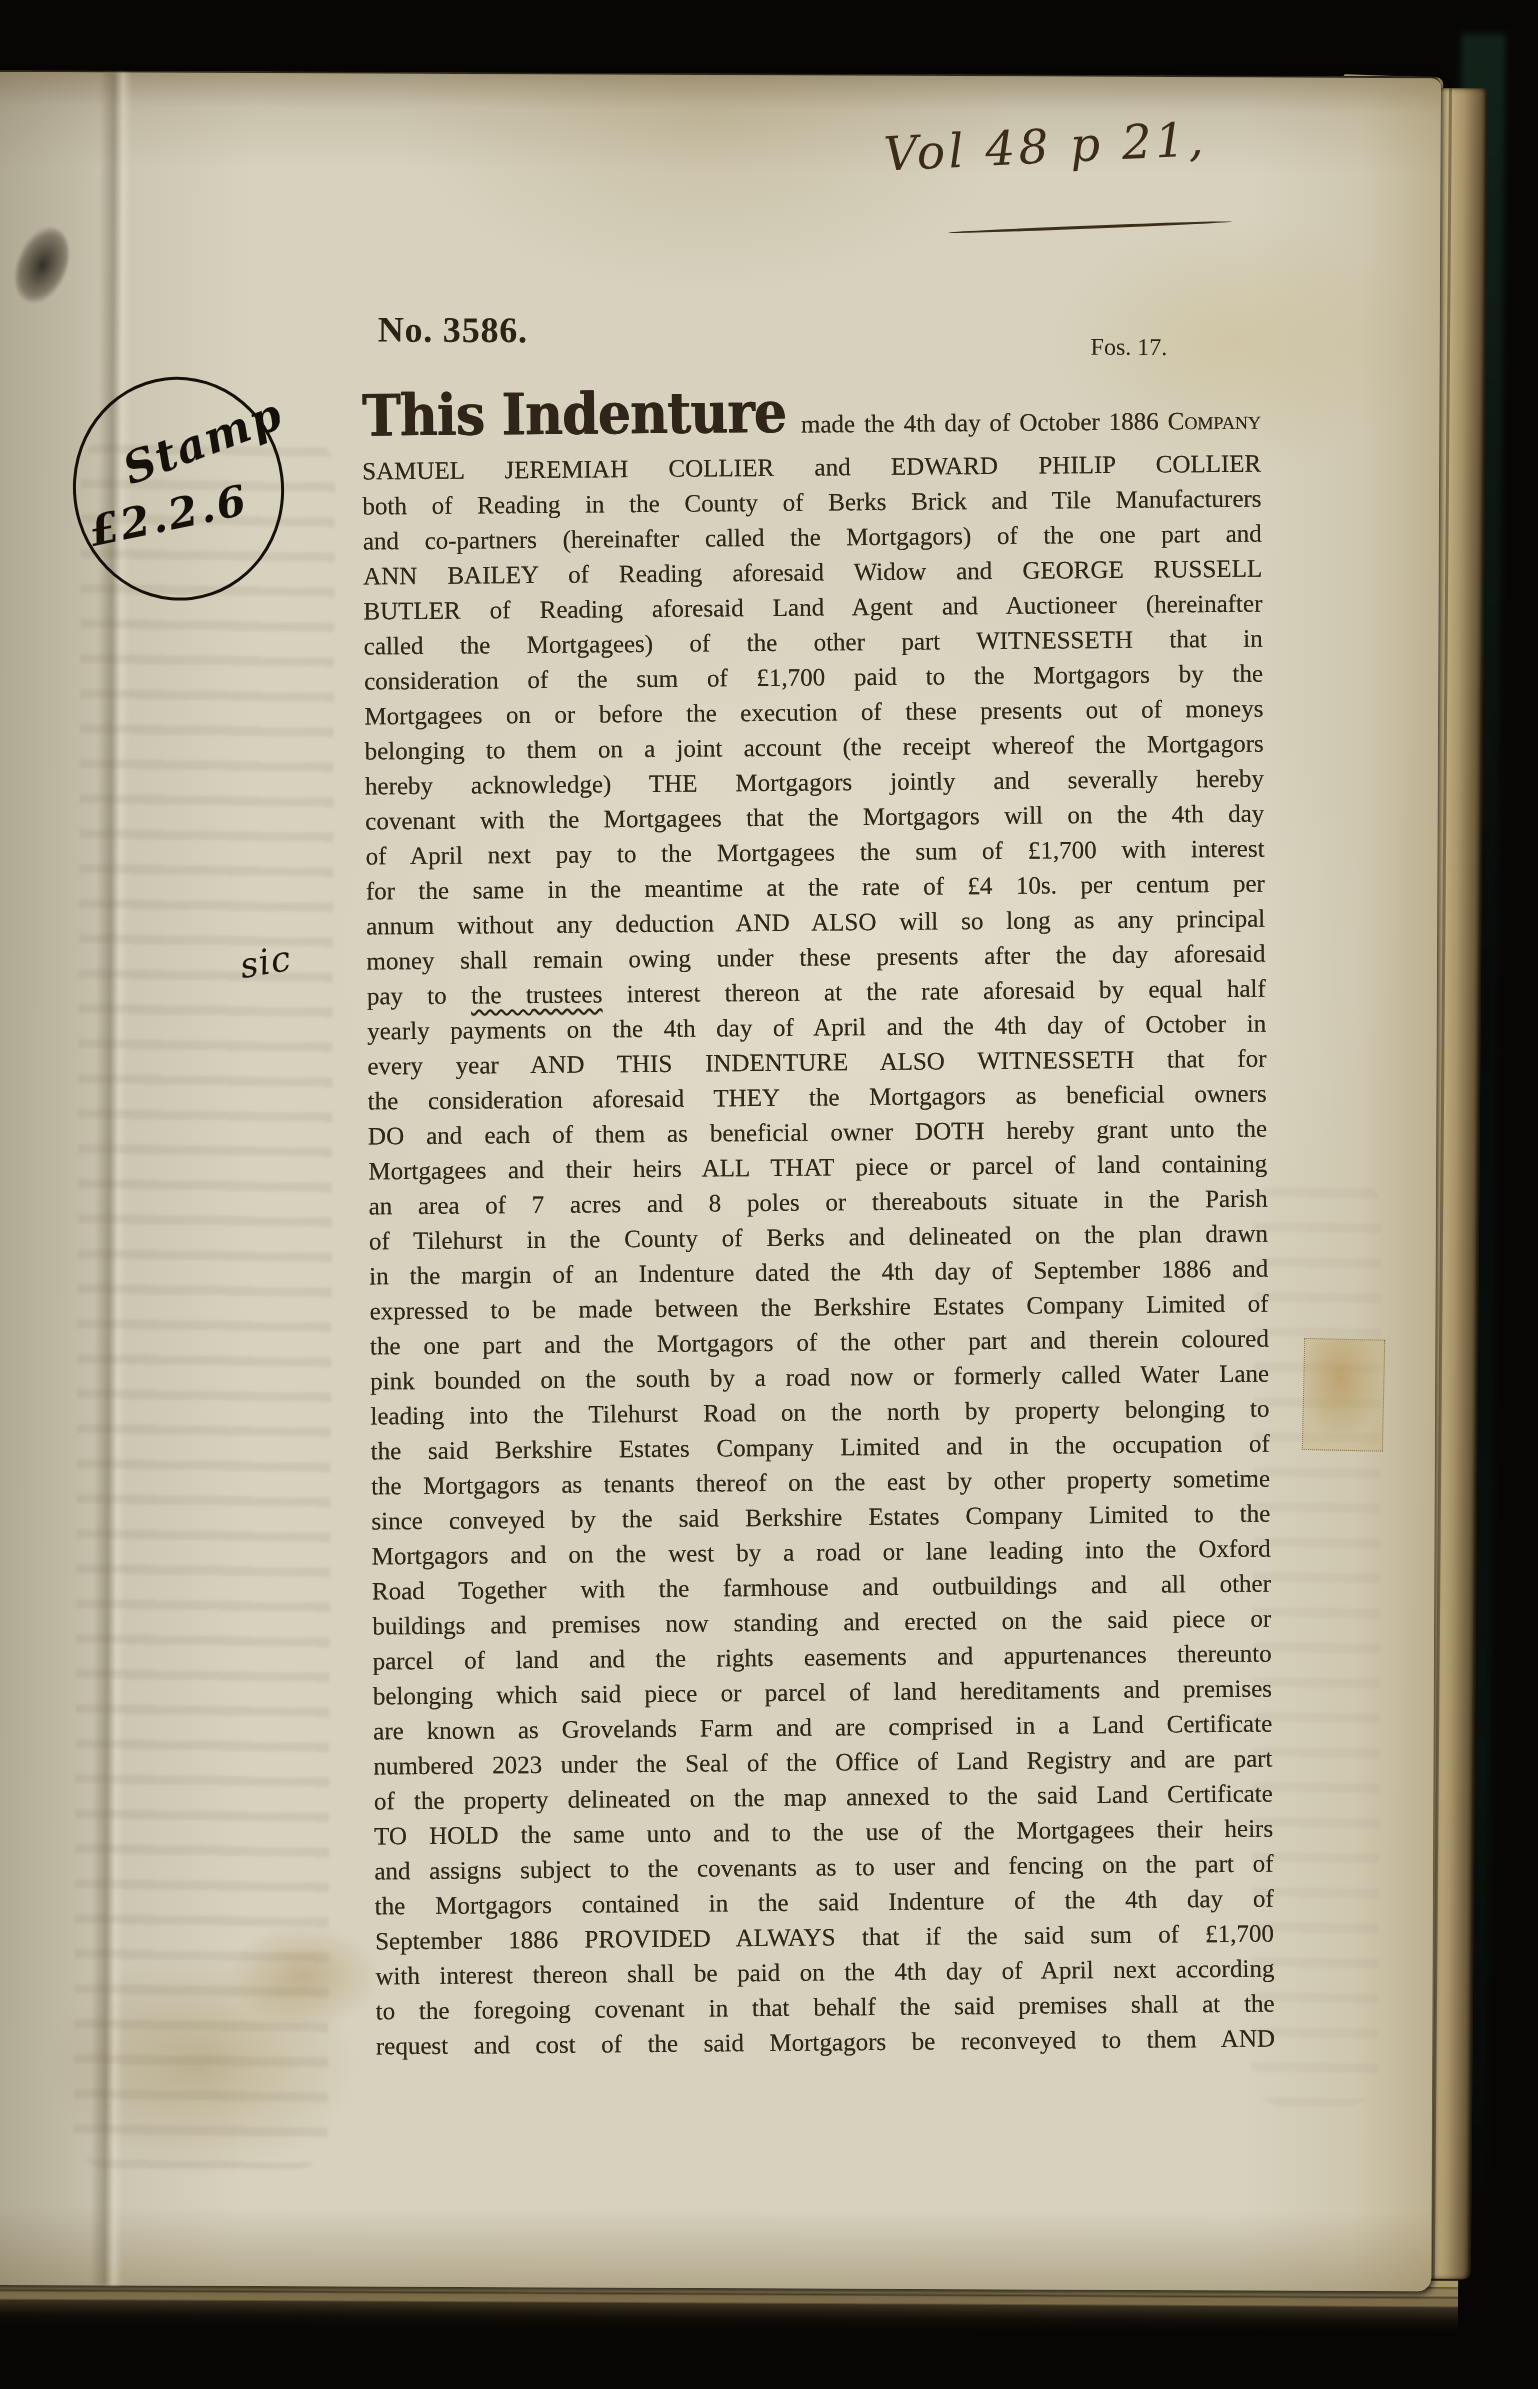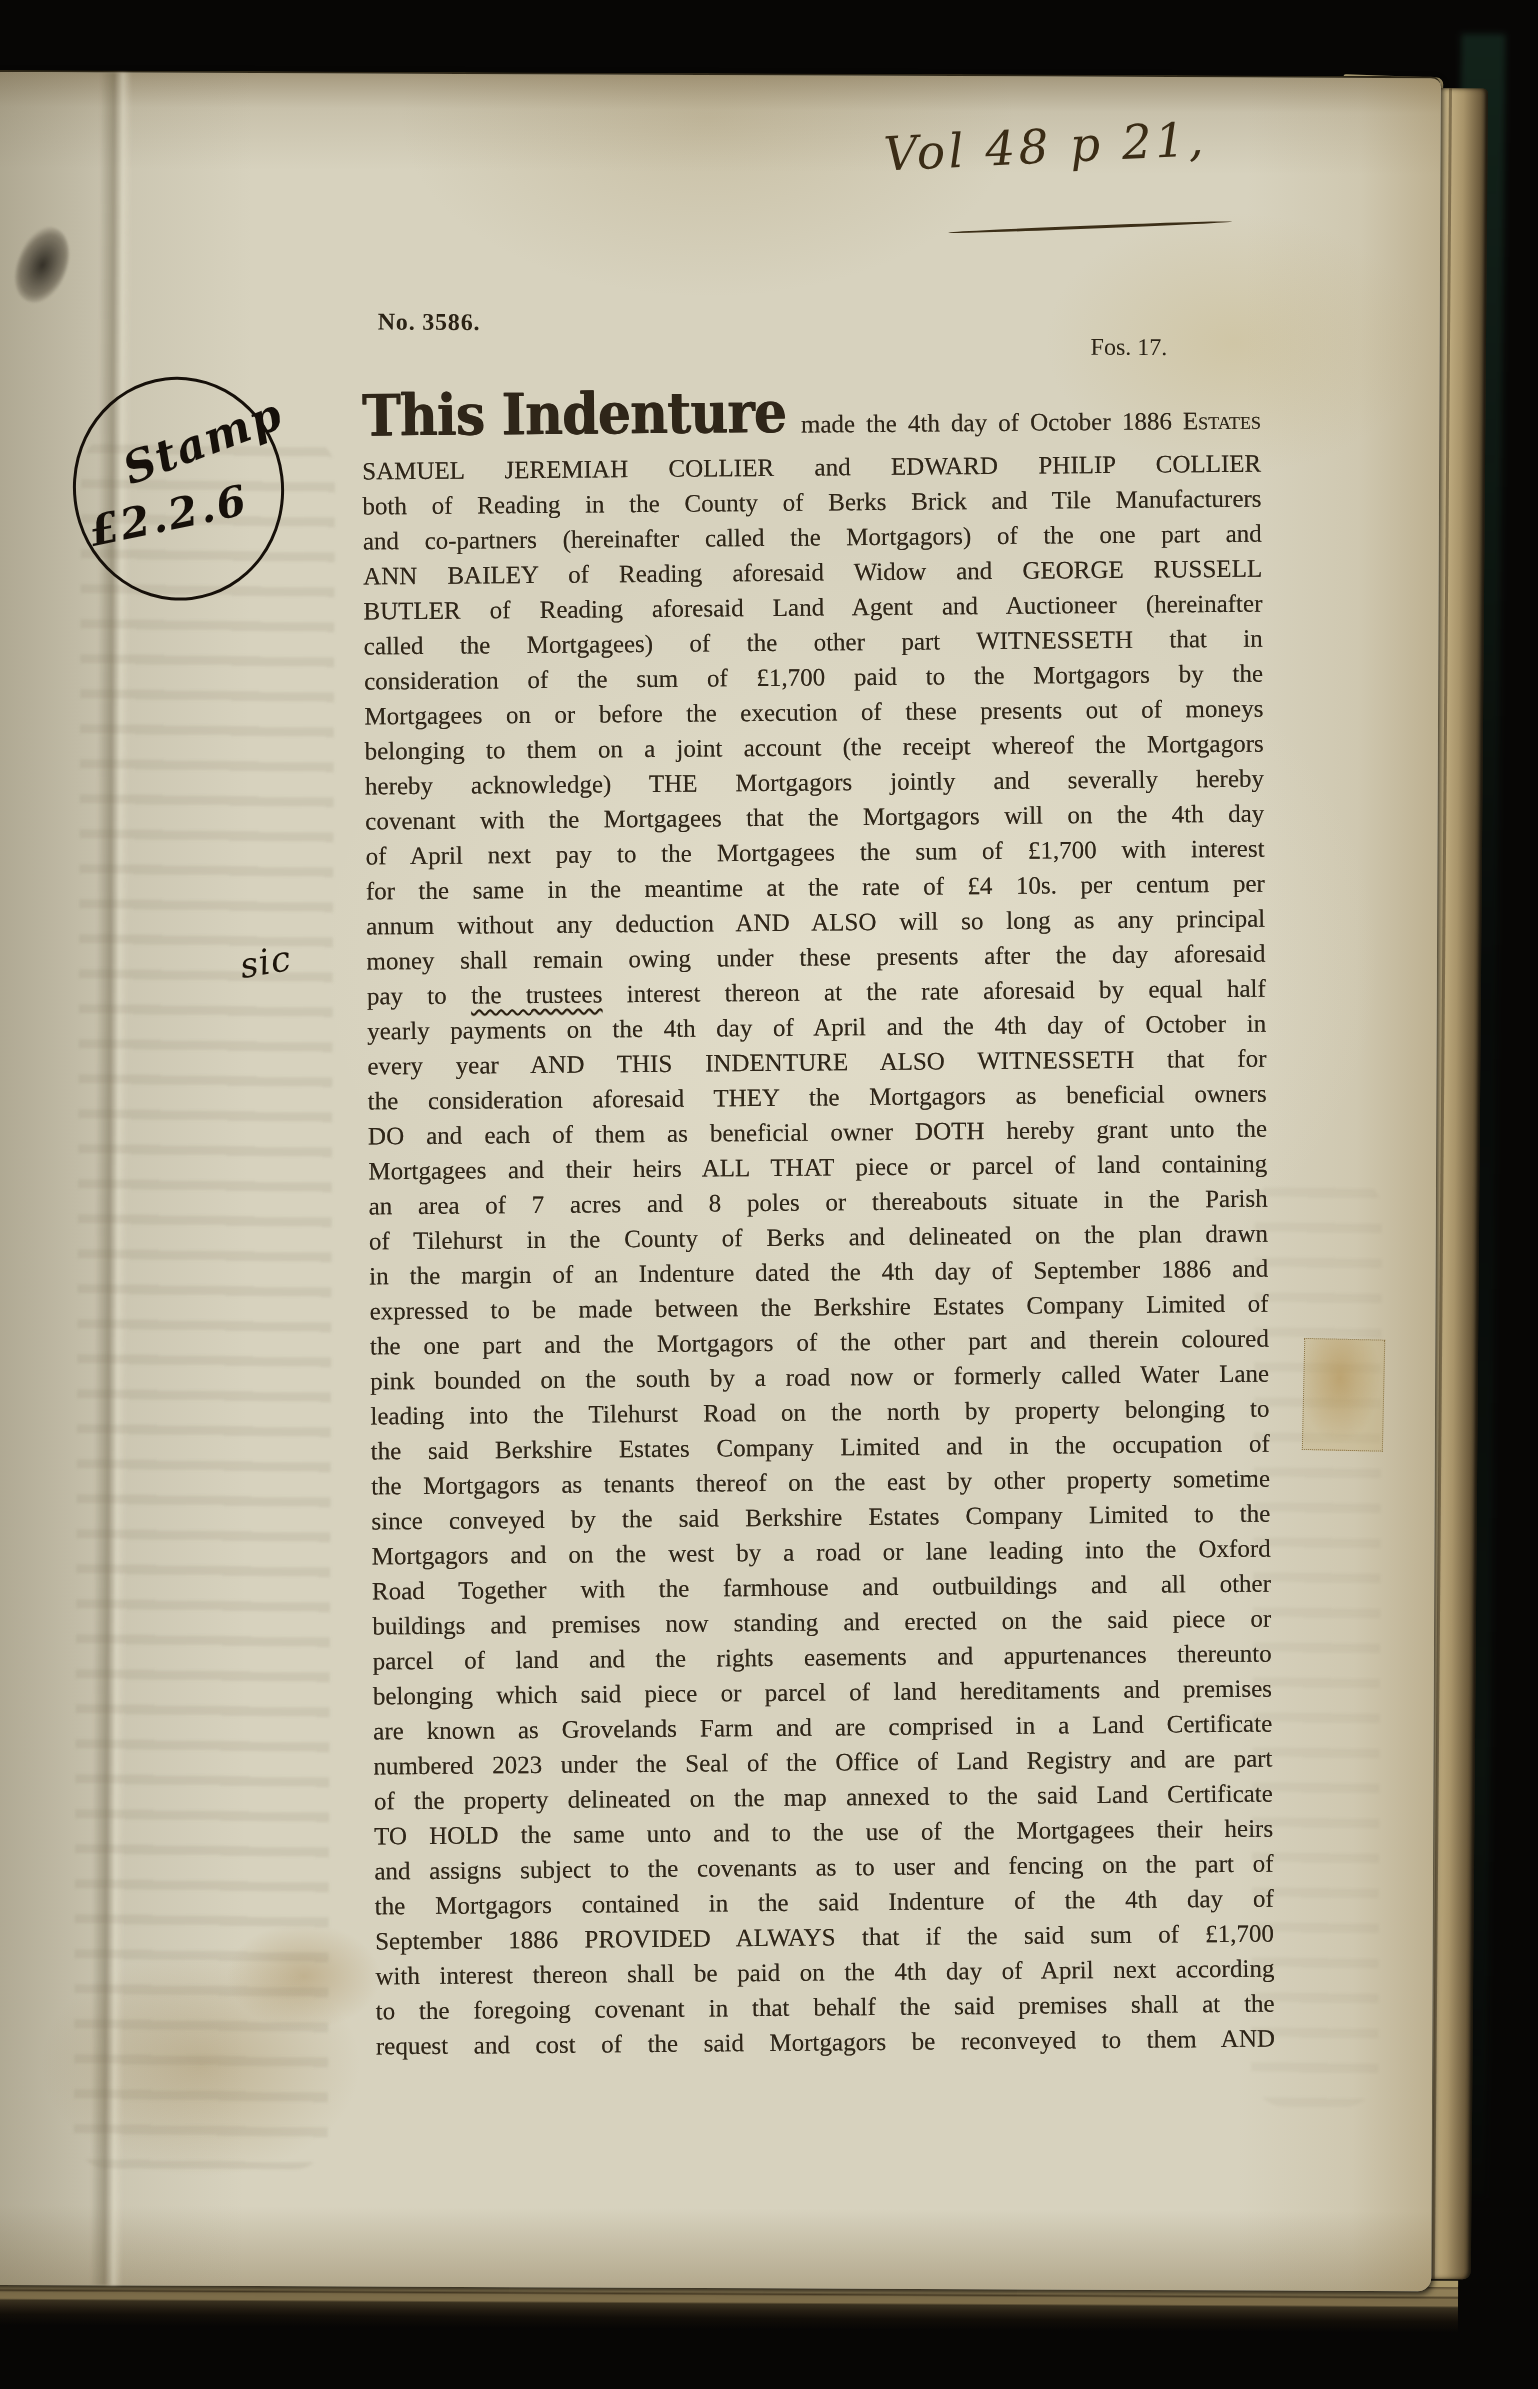--- a/index.html
+++ b/index.html
@@ -115,21 +115,21 @@
   }
   .stamp-amount{
     position:absolute;left:8.5px;top:110px;font-size:42px;font-weight:bold;
     color:#16100a;transform:rotate(-5deg);letter-spacing:2.5px;font-style:italic;
     white-space:nowrap;
   }
   
   .print{color:#2b2316;}
   .doc-number{
     position:absolute;left:404px;top:235px;
-    font-size:24px;font-weight:bold;letter-spacing:0.8px;
+    font-size:36px;font-weight:bold;letter-spacing:0.8px;
   }
   .folio{
     position:absolute;left:1117px;top:257px;font-size:24px;
   }
   .content{
     position:absolute;left:399px;top:313px;width:899px;
     transform:rotate(-.75deg);
     color:#2f2619;
     text-shadow:0 0 0.4px rgba(47,38,25,.65);
   }
@@ -186,21 +186,21 @@
   <div class="stamp-oval">
     <span class="hand stamp-word">Stamp</span>
     <span class="hand stamp-amount">£2.2.6</span>
   </div>
 
   <div class="hand margin-sic">sic</div>
 
   <div class="content print">
     <div class="opening-line">
       <span class="blackletter">This Indenture</span>
-      <span class="opening-rest"><span>made the 4th day of October 1886 </span><span class="sc">Estates</span></span>
+      <span class="opening-rest"><span>made the 4th day of October 1886 </span><span class="sc">Company</span></span>
     </div>
     <div class="lines">
         <div class="line">SAMUEL JEREMIAH COLLIER and EDWARD PHILIP COLLIER</div>
         <div class="line">both of Reading in the County of Berks Brick and Tile Manufacturers</div>
         <div class="line">and co-partners (hereinafter called the Mortgagors) of the one part and</div>
         <div class="line">ANN BAILEY of Reading aforesaid Widow and GEORGE RUSSELL</div>
         <div class="line">BUTLER of Reading aforesaid Land Agent and Auctioneer (hereinafter</div>
         <div class="line">called the Mortgagees) of the other part WITNESSETH that in</div>
         <div class="line">consideration of the sum of £1,700 paid to the Mortgagors by the</div>
         <div class="line">Mortgagees on or before the execution of these presents out of moneys</div>

